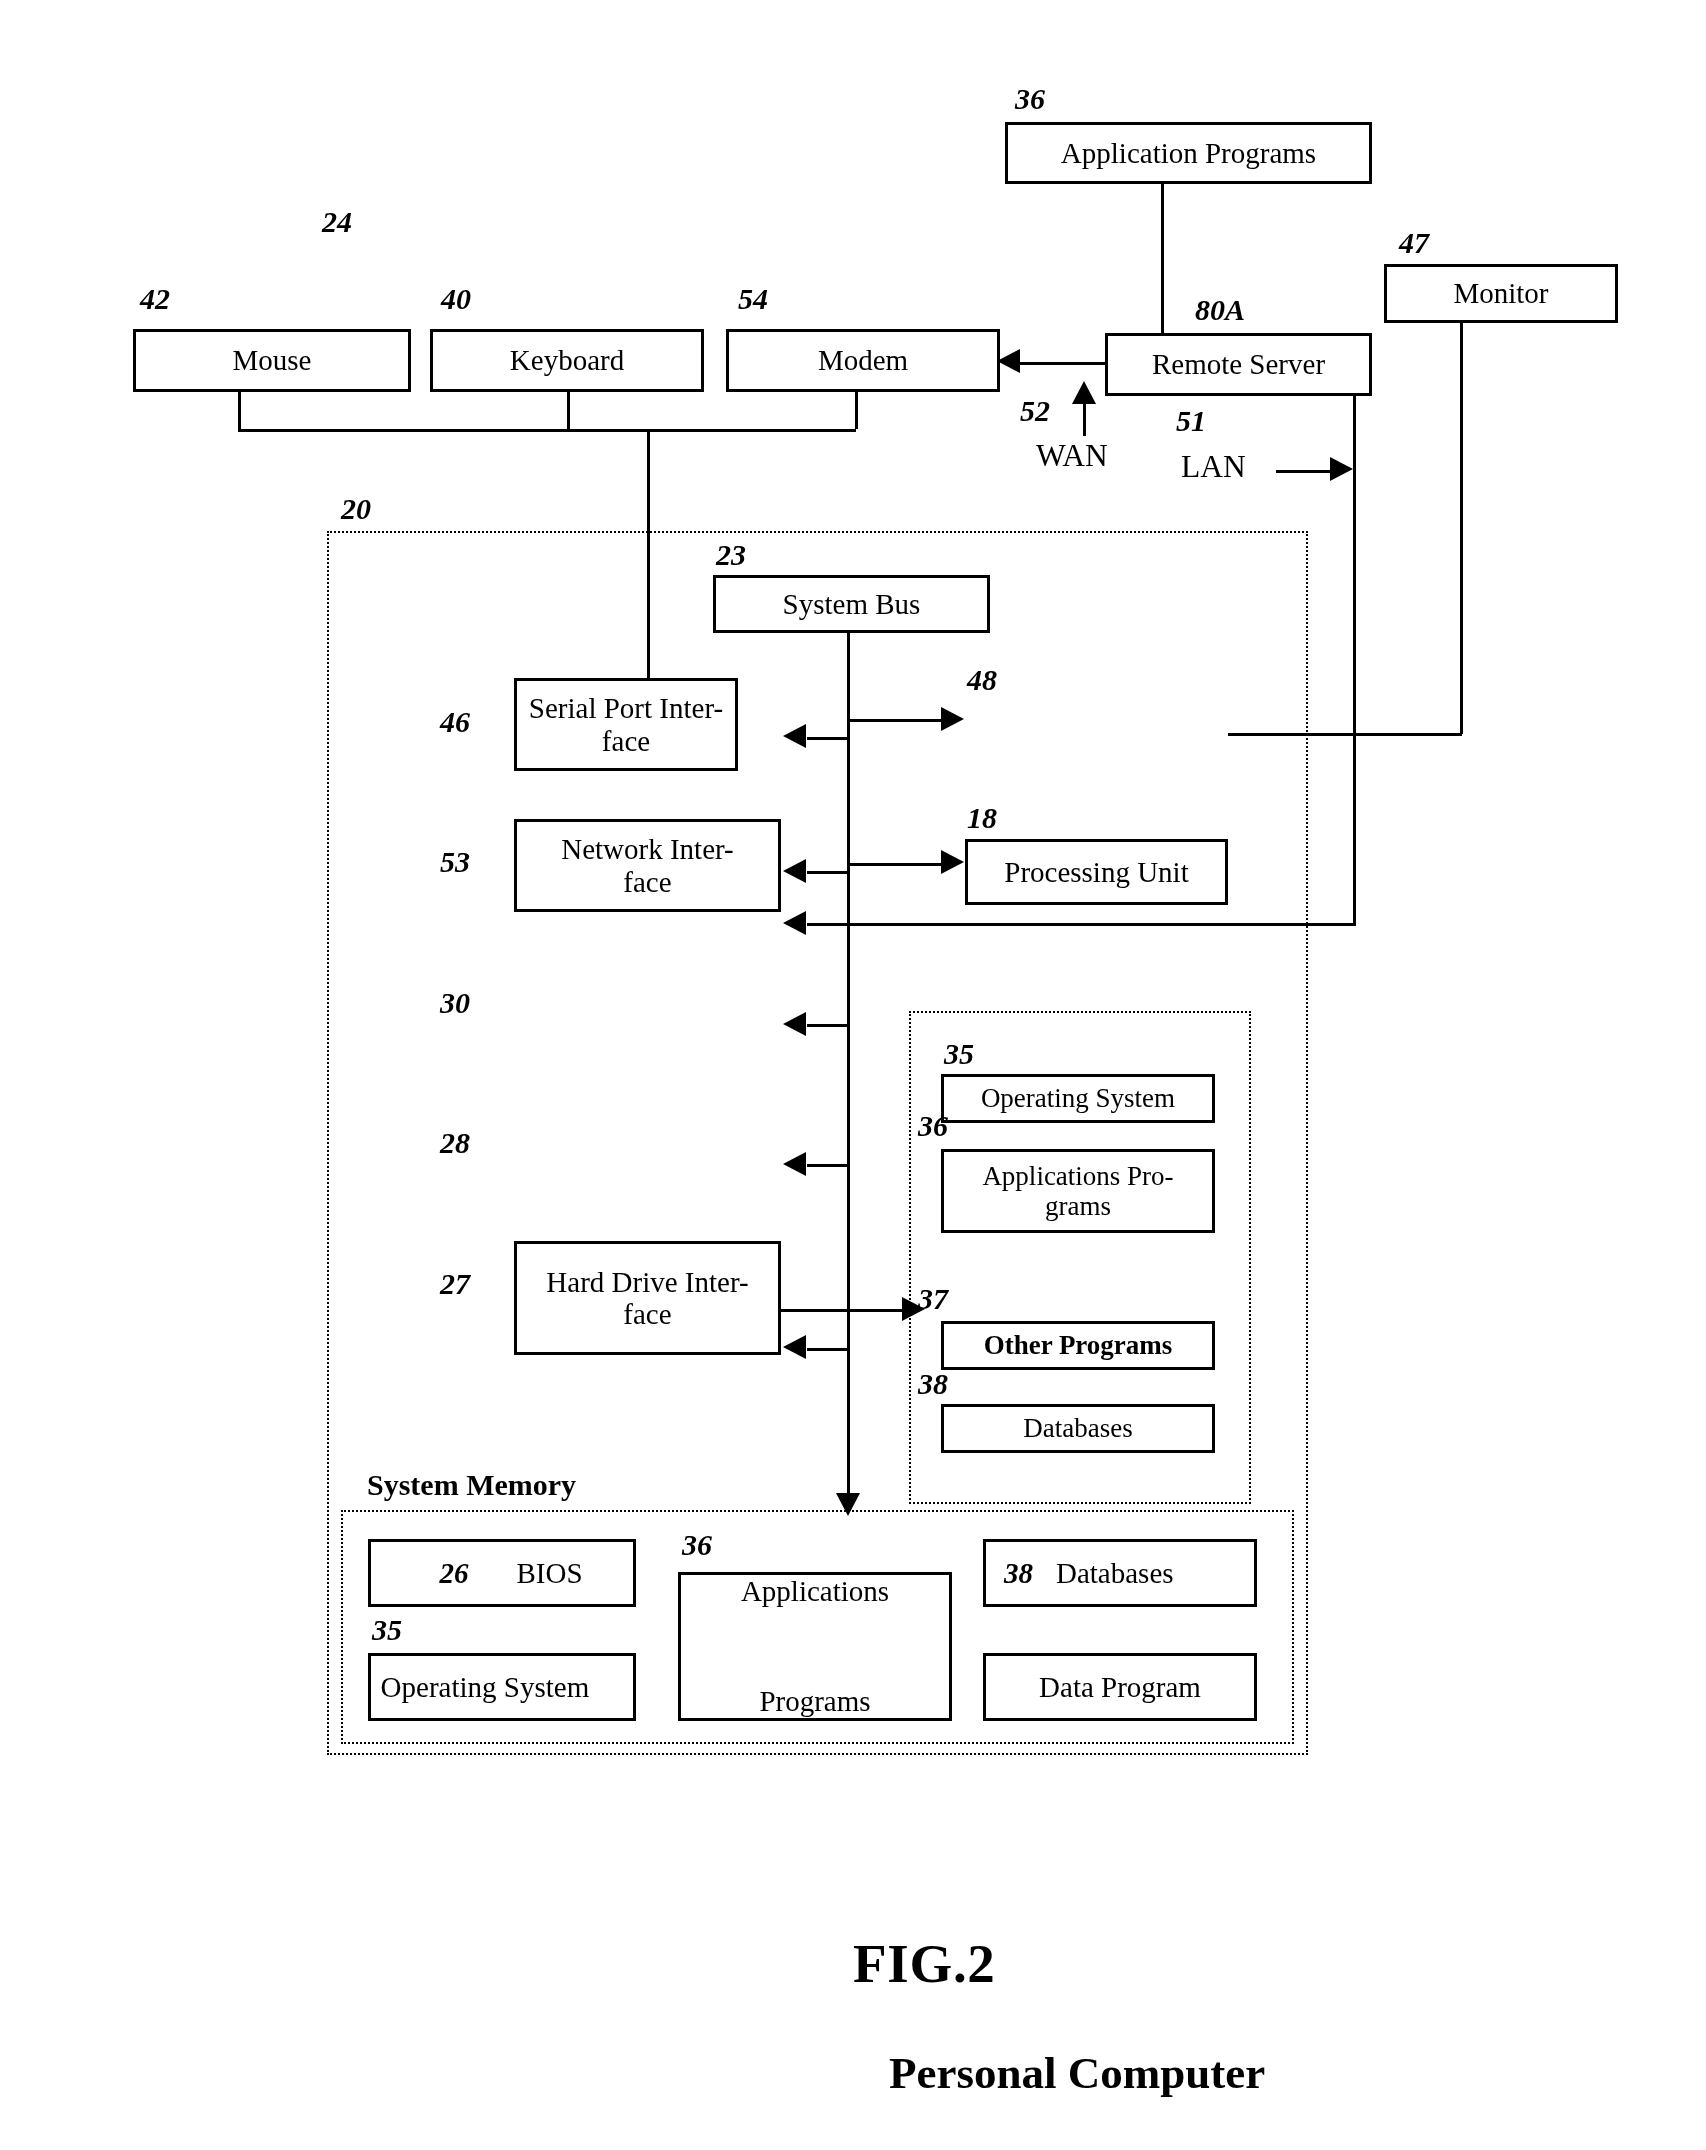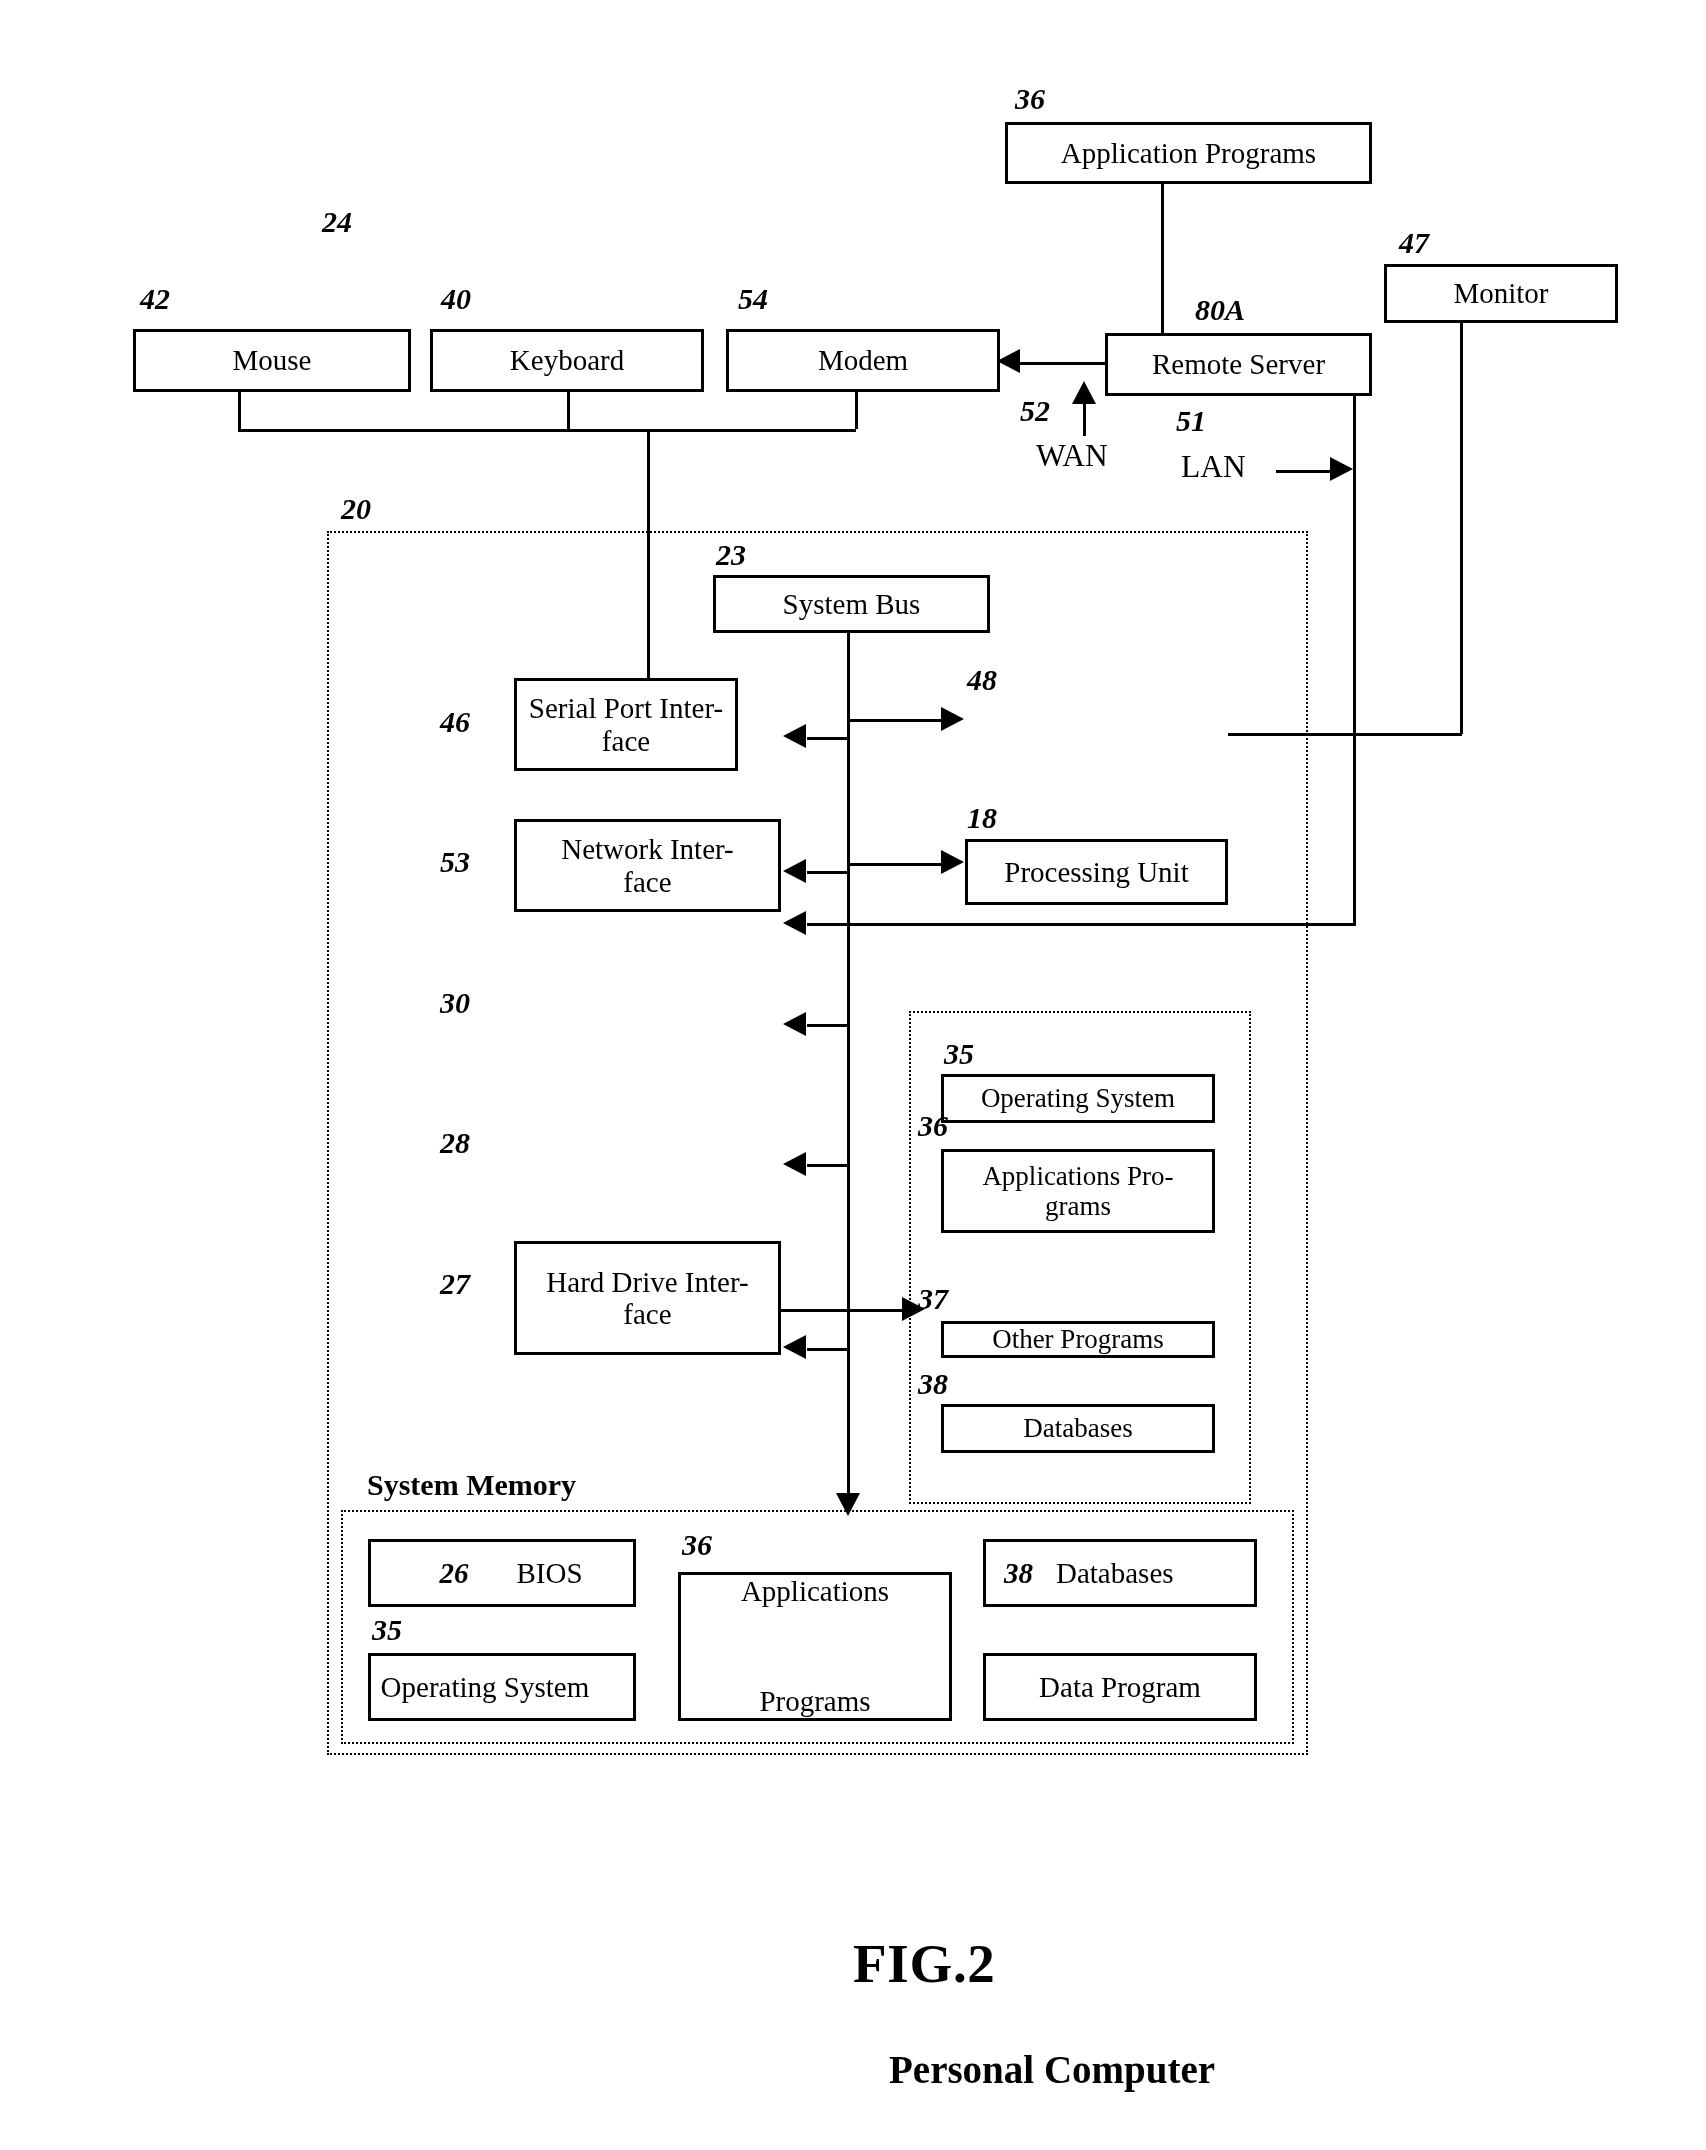--- a/index.html
+++ b/index.html
@@ -35,21 +35,21 @@
         border-right:23px solid #000;}
   .ar-r{border-top:12.3px solid transparent;border-bottom:12.3px solid transparent;
         border-left:23px solid #000;}
   .ar-u{border-left:12.3px solid transparent;border-right:12.3px solid transparent;
         border-bottom:23px solid #000;}
   .ar-d{border-left:12.3px solid transparent;border-right:12.3px solid transparent;
         border-top:23px solid #000;}
 
   
   .fig-title{position:absolute;font-size:55px;font-weight:700;letter-spacing:0.7px;white-space:nowrap;}
-  .fig-sub{position:absolute;font-size:39px;font-weight:600;white-space:nowrap;}
+  .fig-sub{position:absolute;font-size:45px;font-weight:600;white-space:nowrap;}
 </style>
 </head>
 <body>
 
 <div id="stage">
 
   <div class="ref" style="left:1015px;top:82px;">36</div>
   <div class="box" style="left:1005px;top:122px;width:367px;height:62px;">Application Programs</div>
 
   <div class="v" style="left:1161px;top:184px;height:149px;"></div>
@@ -155,21 +155,21 @@
   <div class="dashed" style="left:909px;top:1011px;width:342px;height:493px;"></div>
 
   <div class="ref" style="left:944px;top:1037px;">35</div>
   <div class="box sm" style="left:941px;top:1074px;width:274px;height:49px;">Operating System</div>
 
   <div class="ref" style="left:918px;top:1109px;">36</div>
   <div class="box sm" style="left:941px;top:1149px;width:274px;height:84px;white-space:pre-line;">Applications Pro-
 grams</div>
 
   <div class="ref" style="left:918px;top:1282px;">37</div>
-  <div class="box sm" style="left:941px;top:1321px;width:274px;height:37px;">Other Programs</div>
+  <div class="box sm" style="left:941px;top:1321px;width:274px;height:49px;font-weight:bold;">Other Programs</div>
 
   <div class="ref" style="left:918px;top:1367px;">38</div>
   <div class="box sm" style="left:941px;top:1404px;width:274px;height:49px;">Databases</div>
 
   <div class="txt" style="left:367px;top:1468px;">System Memory</div>
   <div class="dashed" style="left:341px;top:1510px;width:953px;height:234px;"></div>
 
   <div class="box lbl-left" style="left:368px;top:1539px;width:268px;height:68px;justify-content:center;">
     <span class="memref" style="font-style:italic;font-weight:600;">26</span>
     <span style="margin-left:48px;">BIOS</span>

